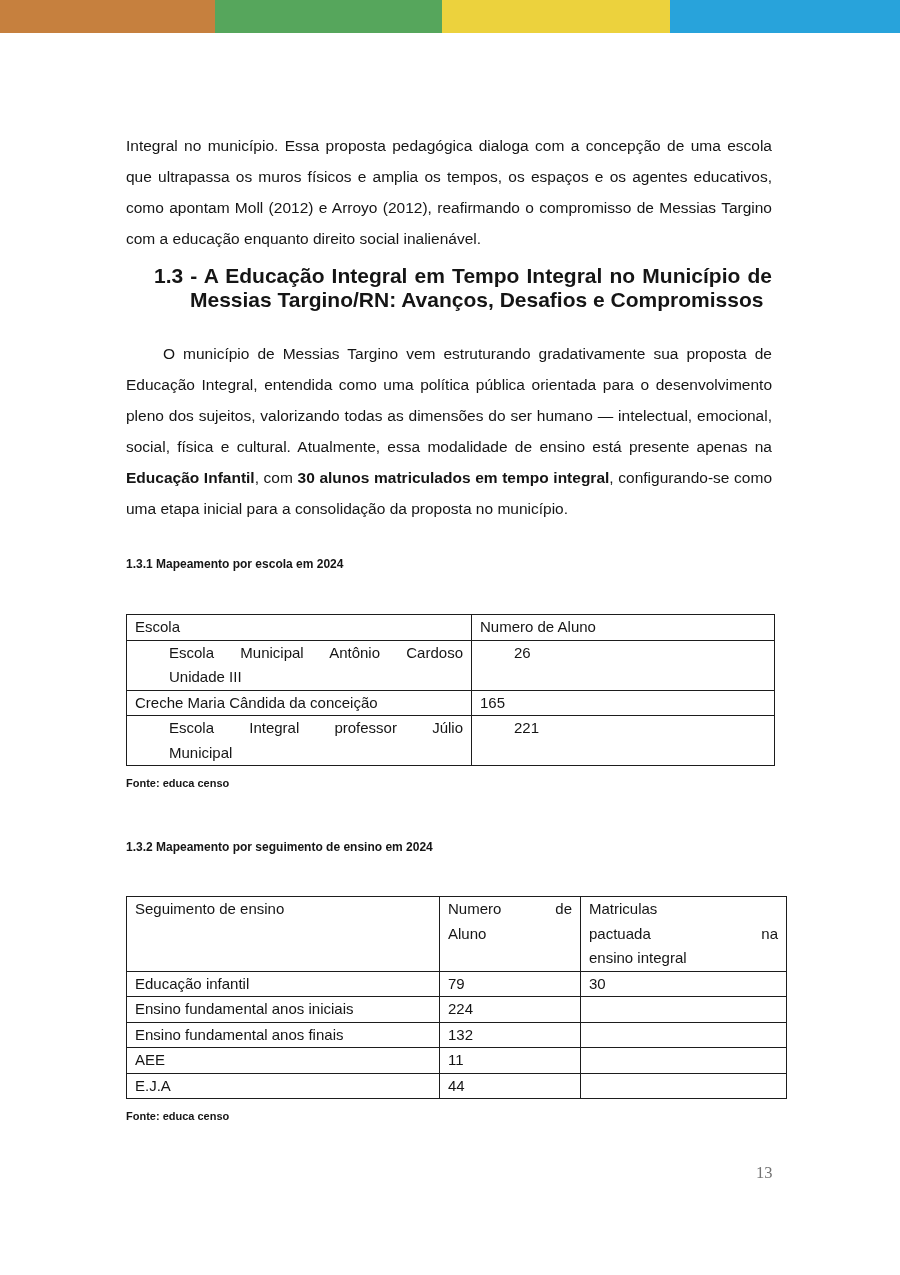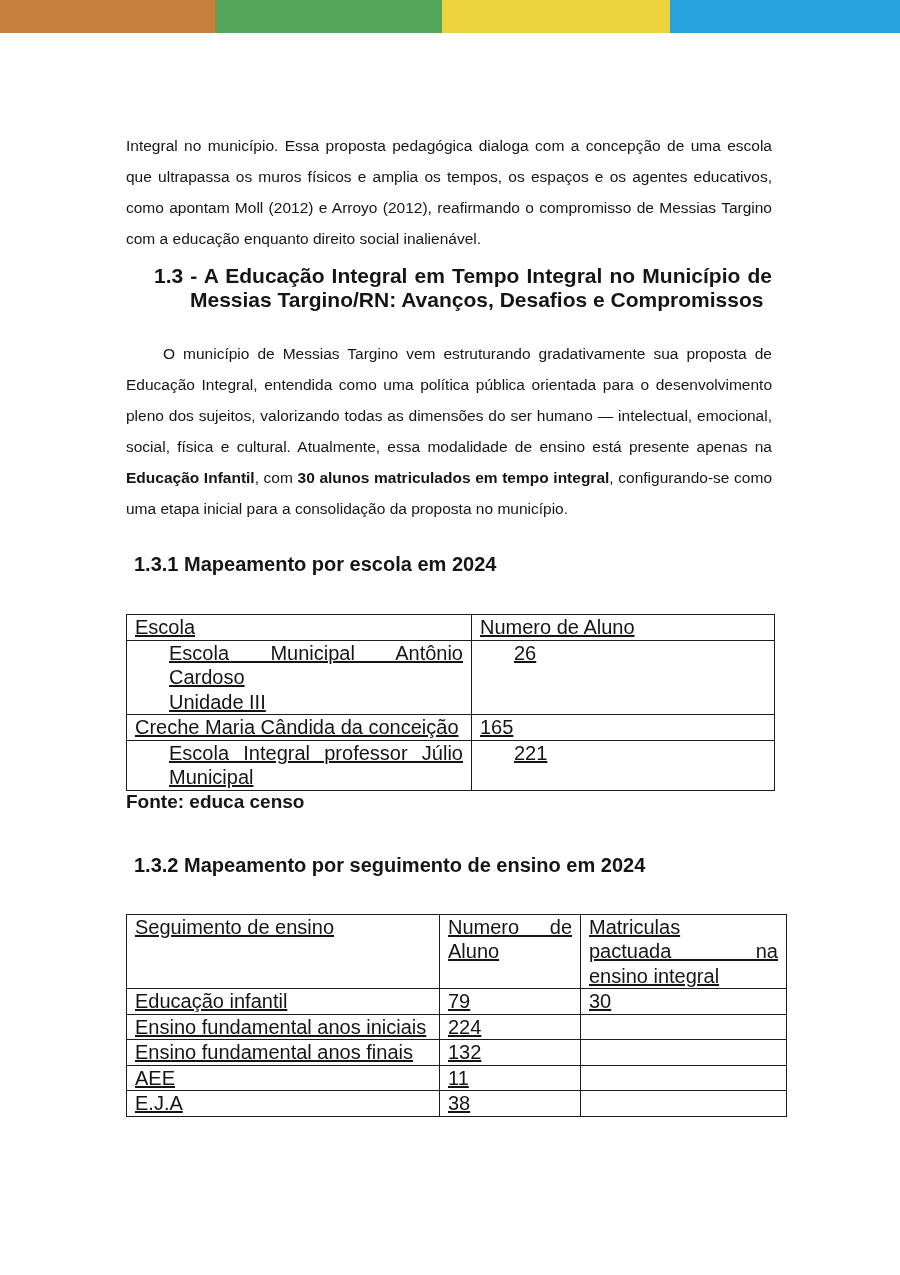--- a/index.html
+++ b/index.html
@@ -1,58 +1,58 @@
 <!DOCTYPE html>
 <html><head>
 <meta charset="utf-8">
 <style>
   * { margin:0; padding:0; box-sizing:border-box; }
   html,body { background:#ffffff; }
   .page {
-    position:relative; width:900px; height:1117px;
+    position:relative; width:900px; height:1275px;
     background:#ffffff; overflow:hidden;
     font-family:"Liberation Sans","DejaVu Sans",sans-serif;
     color:#151515;
   }
   .color-bar { display:flex; width:100%; height:33px; }
   .color-bar .seg { height:100%; flex:0 0 auto; }
   .seg-0 { width:215px; } .seg-1 { width:227px; }
   .seg-2 { width:228px; } .seg-3 { width:230px; }
 
   .content { padding:0 128px 0 126px; }
 
   .para { font-size:15.5px; line-height:31px; text-align:justify; }
   .p1 { margin-top:97px; }
   .h13 {
     margin-top:10px; font-size:21px; font-weight:bold;
     line-height:23.5px; text-align:justify;
     padding-left:64px; text-indent:-36px;
   }
   .p2 { margin-top:27px; text-indent:37px; }
-  .sub-heading { font-size:20px; font-weight:bold; margin-top:30px; line-height:20px;margin-left:8px; }
+  .sub-heading { font-size:12px; font-weight:bold; margin-top:30px; line-height:20px; }
   .h132 { margin-top:46px; }
 
   table { border-collapse:collapse; table-layout:fixed; }
   .t1 { margin-top:40px; width:648px; }
   .t2 { margin-top:39px; width:660px; }
   th, td {
     border:1.5px solid #1d1d1d; vertical-align:top;
-    padding:0 8px; font-size:20px; line-height:24.5px;
-    font-weight:normal; text-align:left;text-decoration:underline;
+    padding:0 8px; font-size:15px; line-height:24.5px;
+    font-weight:normal; text-align:left;
   }
   .jl { text-align:justify; text-align-last:justify; }
   .row-h25 td, .row-h25 th { height:25px; }
   .row-h49 td { height:49px;padding-left:42px; }
   .t2 .hdr th { height:74px; }
-  .fonte { font-size:19px; font-weight:bold; margin-top:3px; line-height:15px; }
+  .fonte { font-size:11px; font-weight:bold; margin-top:10px; line-height:15px; }
 
   .pagenum {
-    position:absolute; top:1163px; left:772px;
+    position:absolute; top:1163px; left:756px;
     font-family:"Liberation Serif","DejaVu Serif",serif;
-    font-size:16.5px; color:#a16207;
+    font-size:16.5px; color:#737373;
   }
 </style>
 </head>
 <body>
 
 <div class="page">
 
   <div class="color-bar">
     <div class="seg seg-0" style="background-color: rgb(198, 128, 62);"></div>
     <div class="seg seg-1" style="background-color: rgb(86, 166, 92);"></div>
@@ -142,21 +142,21 @@
         <td>132</td>
         <td></td>
       </tr>
       <tr class="row-h25">
         <td>AEE</td>
         <td>11</td>
         <td></td>
       </tr>
       <tr class="row-h25">
         <td>E.J.A</td>
-        <td>38</td>
+        <td>44</td>
         <td></td>
       </tr>
     </tbody>
       </table>
     <div class="fonte">Fonte: educa censo</div>
 
   </div>
 
   <div class="pagenum">13</div>
 

